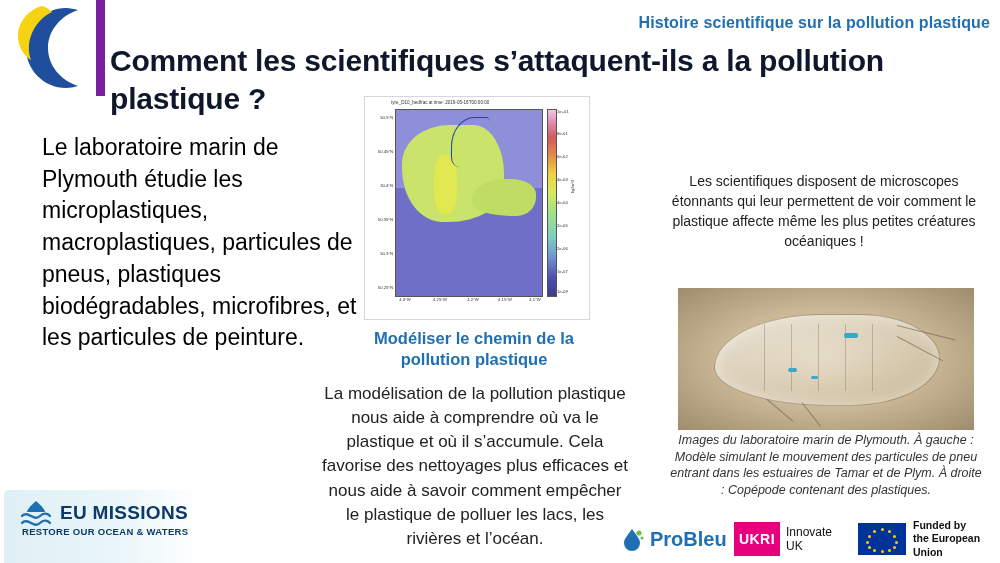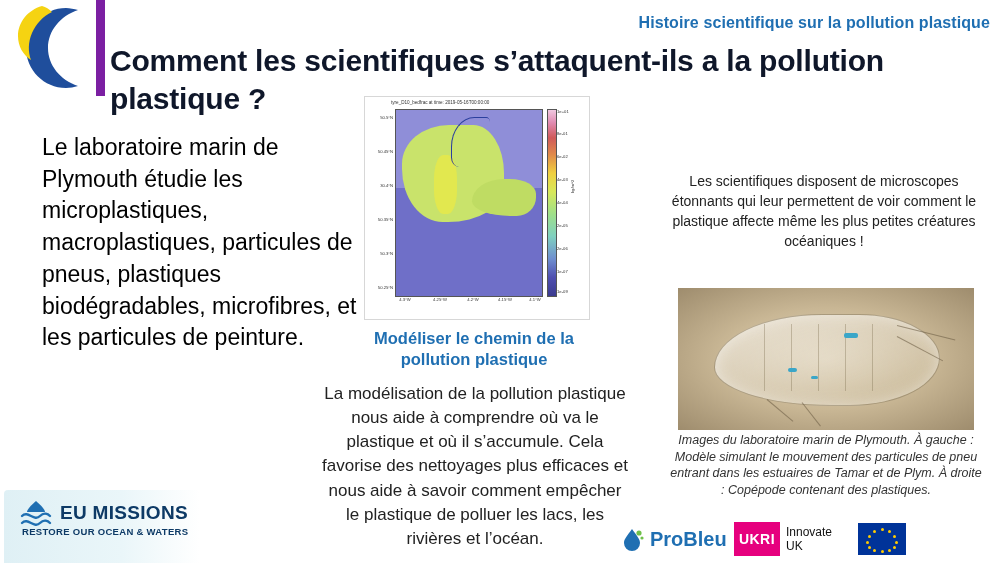--- a/index.html
+++ b/index.html
@@ -551,15 +551,19 @@
       <span class="star" style="left:37px; top:18px"></span>
       <span class="star" style="left:35px; top:23px"></span>
       <span class="star" style="left:30px; top:26px"></span>
       <span class="star" style="left:22.5px; top:27px"></span>
       <span class="star" style="left:15px; top:26px"></span>
       <span class="star" style="left:10px; top:23px"></span>
       <span class="star" style="left:8px;  top:18px"></span>
       <span class="star" style="left:10px; top:12px"></span>
       <span class="star" style="left:15px; top:7px"></span>
     </div>
+    <div class="eu-funded-text">
+      <div>Funded by</div>
+      <div>the European Union</div>
+    </div>
   </div>
 
 </div>
 
 </body></html>

